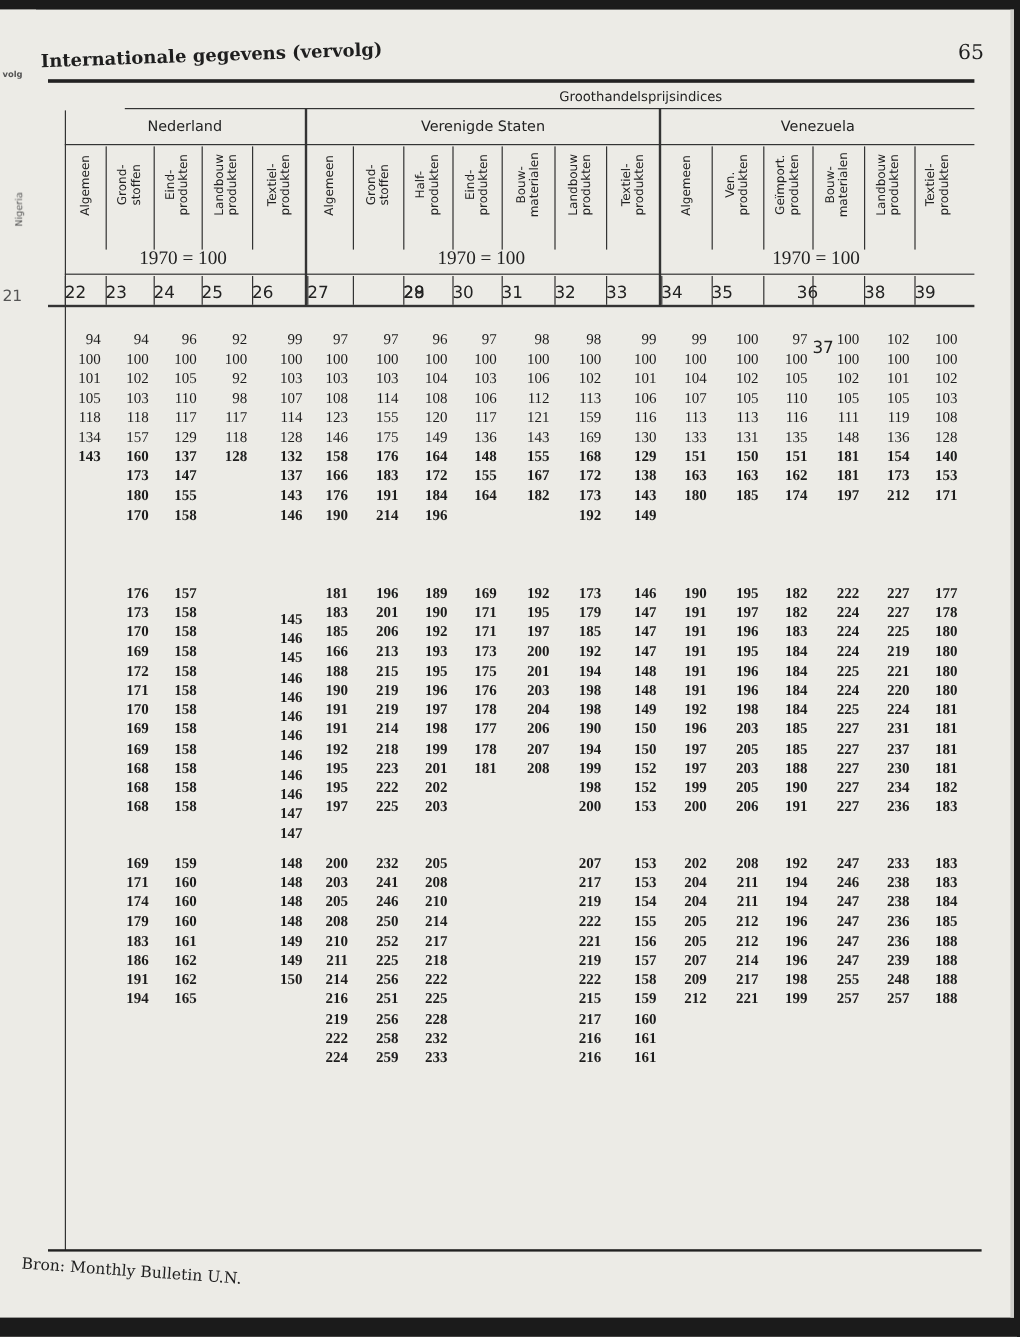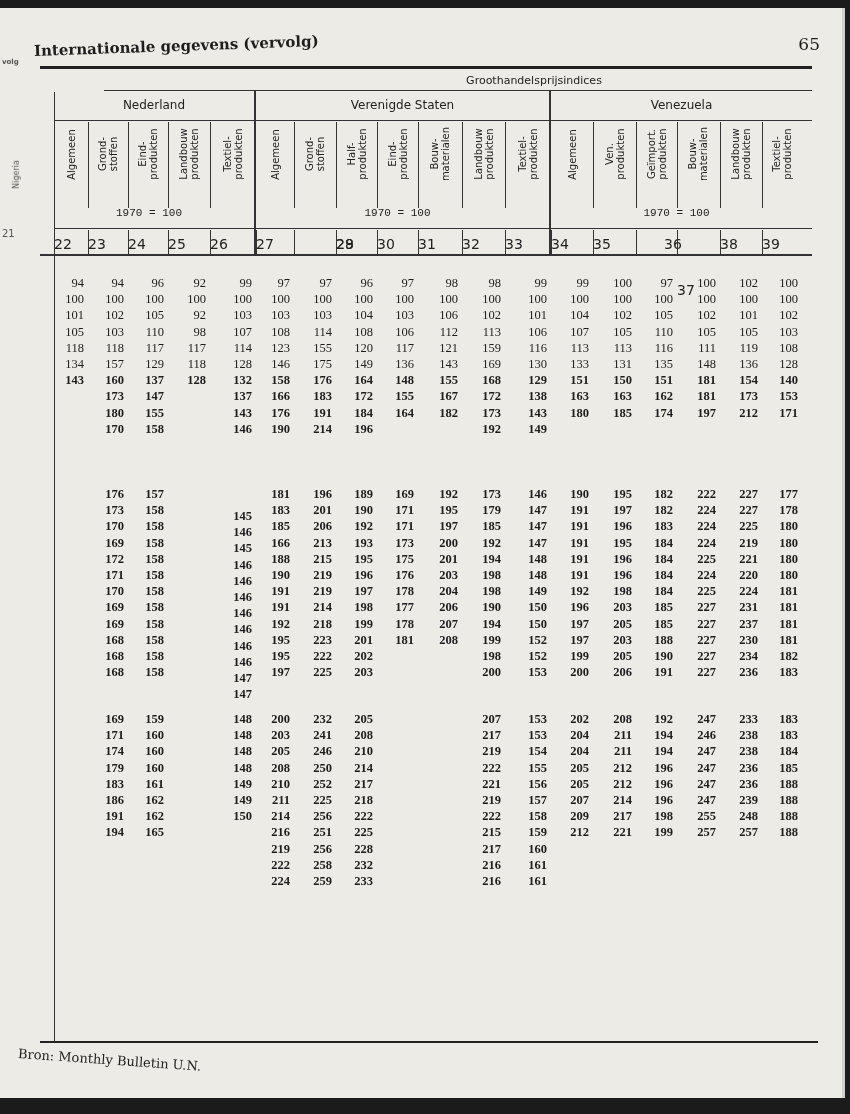--- a/index.html
+++ b/index.html
@@ -12,35 +12,35 @@
   .rule-top{position:absolute;left:40px;top:66px;width:772px;height:3px;background:#222;}
   .rule-bottom{position:absolute;left:40px;top:1041px;width:778px;height:2px;background:#222;}
   .source{position:absolute;left:18px;top:1046px;font-family:"DejaVu Serif",serif;font-size:13px;color:#1e1e1e;transform:rotate(4deg);transform-origin:left center;}
   .vline{position:absolute;width:1px;background:#333;}
   .vline.thick{width:2px;}
   .hline{position:absolute;height:1px;background:#333;}
   .hline.thick{height:2px;}
   .group-title{position:absolute;font-family:"DejaVu Sans",sans-serif;font-size:11px;color:#222;text-align:center;}
   .col-head{position:absolute;top:104px;height:100px;display:flex;align-items:center;justify-content:center;}
   .col-head span{display:block;transform:rotate(-90deg);white-space:pre;font-family:"DejaVu Sans",sans-serif;font-size:10px;line-height:11px;color:#222;text-align:center;}
-  .base{position:absolute;top:207px;font-family:Liberation Mono, monospace;font-size:11px;color:#222;}
+  .base{position:absolute;top:207px;font-family:Liberation Serif, serif;font-size:16px;color:#222;}
   .colnum{position:absolute;top:236px;font-family:"DejaVu Sans",sans-serif;font-size:14px;color:#222;text-align:left;}
   .col{position:absolute;font-family:Liberation Serif, serif;font-size:12.5px;line-height:16.2px;color:#1d1d1d;text-align:right;}
   .col div{height:16.2px;}
   .b{font-weight:bold;}
 </style>
 </head>
 <body>
 
 <div class="gutter"></div>
 <div class="page"></div>
 
 <div class="prevpage-frag" style="top:58px;font-weight:bold;color:#555">volg</div>
 <div class="prevpage-frag" style="top:170px;transform:rotate(-90deg);font-size:8px;color:#555">Nigeria</div>
-<div class="prevpage-frag" style="top:228px;font-size:10px;color:#555">21</div>
+<div class="prevpage-frag" style="top:240px;font-size:13px;color:#555">21</div>
 
 <div class="header-title">Internationale gegevens (vervolg)</div>
 <div class="pagenum">65</div>
 <div class="rule-top"></div>
 
 <div id="table">
     <div class="hline" style="left: 104px; top: 90px; width: 708px;"></div>
     <div class="group-title" style="left: 256px; top: 74px; width: 556px;">Groothandelsprijsindices</div>
     <div class="hline" style="left: 54px; top: 120px; width: 758px;"></div>
     <div class="hline" style="left: 54px; top: 228px; width: 758px;"></div>

